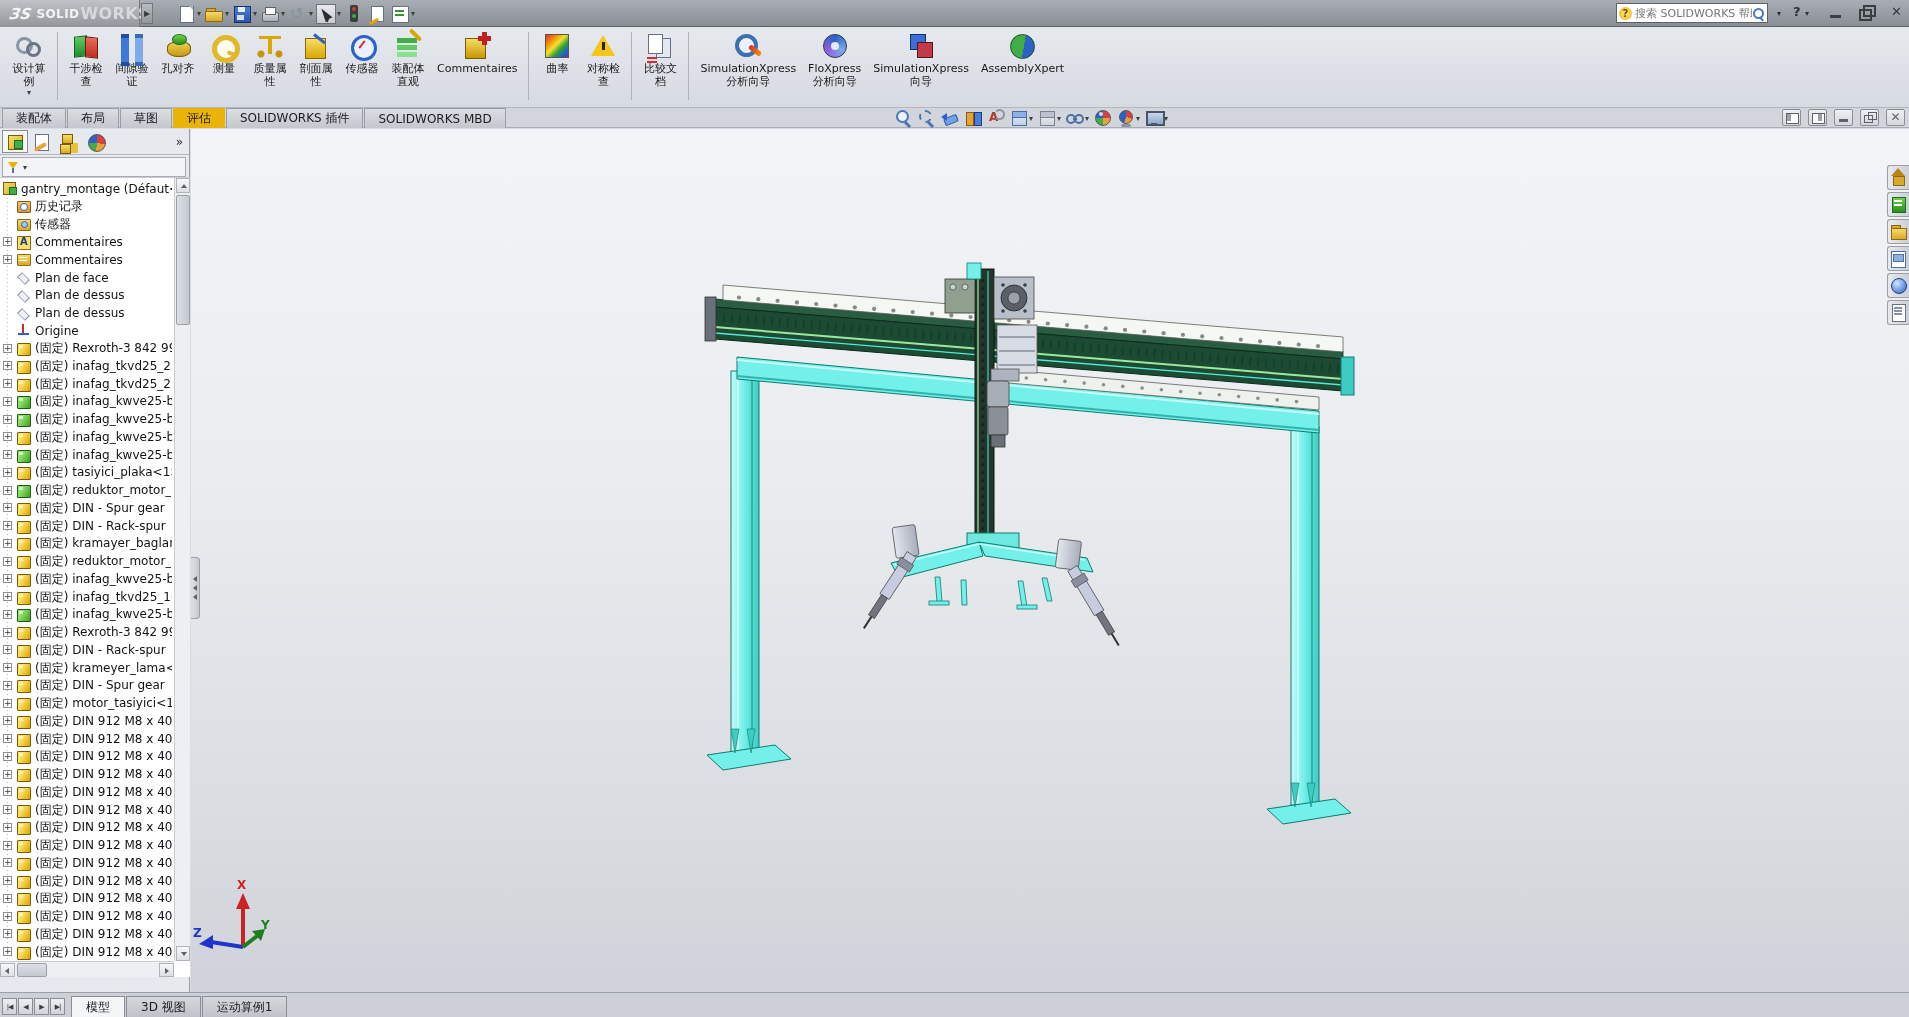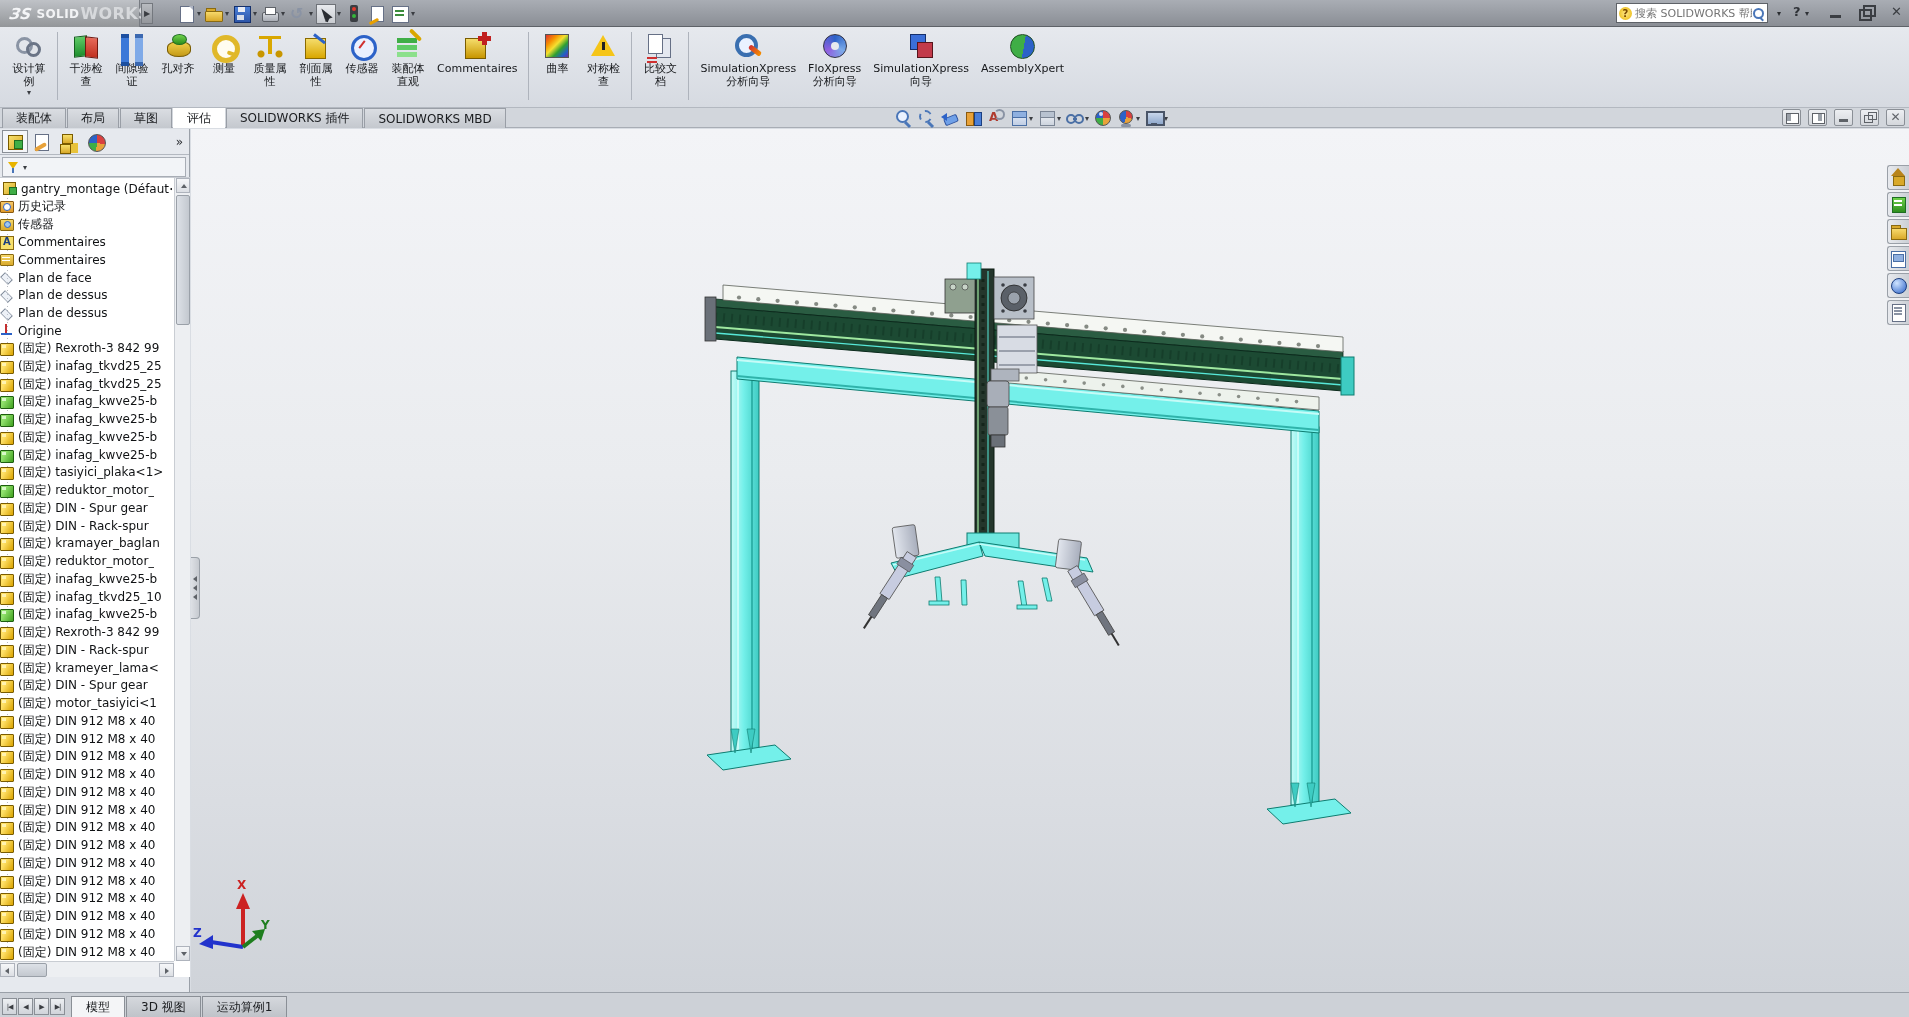--- a/index.html
+++ b/index.html
@@ -112,21 +112,21 @@
   .ricon[data-icon="floxpress"]::after { left:11px; top:11px; width:8px; height:8px; border-radius:50%; background:#E6E9EE; }
   .ricon[data-icon="driveworksxpress"]::before { left:4px; top:3px; width:14px; height:14px; background:#3B6FD8; border:1px solid #152F6B; }
   .ricon[data-icon="driveworksxpress"]::after { right:3px; bottom:3px; width:14px; height:14px; background:#C23A4A; border:1px solid #57141C; }
   .ricon[data-icon="sustainability"]::before { left:3px; top:3px; width:23px; height:23px; border-radius:50%; background:linear-gradient(100deg,#3FAE46 55%,#2C62C8 55%); border:1px solid #1E4E22; }
 
   
   .tabstrip { position:absolute; left:0; top:108px; width:100%; height:20px; background:#D2D6DC; border-bottom:1px solid #A8ADB5; }
   .cmdtabs { position:absolute; left:2px; top:0; display:flex; height:20px; }
   .cmdtab { height:20px; padding:0 13px; display:flex; align-items:center; font-size:12px; color:#1A1C1F;
     background:linear-gradient(#DADDE2,#C4C8CE); border:1px solid #999EA6; border-bottom:none; margin-right:1px; }
-  .cmdtab[data-active="true"] { background:#ffffff; border-color:transparent; }
+  .cmdtab[data-active="true"] { background:#eab308; border-color:transparent; }
   .headsup { position:absolute; left:895px; top:1px; display:flex; align-items:center; height:18px; }
   .hitem { display:flex; align-items:center; margin-right:5px; }
   .hicon { width:18px; height:18px; position:relative; display:inline-block; }
   .hicon::before,.hicon::after { content:""; position:absolute; }
   .hicon[data-icon="zoom-fit"]::before { left:1px; top:1px; width:9px; height:9px; border:2px solid #4A76B8; border-radius:50%; background:#EAF2FF; }
   .hicon[data-icon="zoom-fit"]::after { right:2px; bottom:1px; width:7px; height:3px; background:#4A76B8; transform:rotate(45deg); }
   .hicon[data-icon="zoom-area"]::before { left:1px; top:1px; width:9px; height:9px; border:2px dashed #4A76B8; border-radius:50%; }
   .hicon[data-icon="zoom-area"]::after { right:2px; bottom:1px; width:7px; height:3px; background:#4A76B8; transform:rotate(45deg); }
   .hicon[data-icon="previous-view"]::before { left:3px; top:7px; width:12px; height:6px; background:#6FA0E8; border:1px solid #2C52A0; transform:rotate(-22deg); border-radius:2px; }
   .hicon[data-icon="previous-view"]::after { left:0; top:4px; border-top:4px solid transparent; border-bottom:4px solid transparent; border-right:6px solid #2C62C8; }
@@ -180,21 +180,21 @@
   .funnel { width:13px; height:13px; position:relative; }
   .funnel::before { content:""; position:absolute; left:1px; top:1px; border-left:5px solid transparent; border-right:5px solid transparent; border-top:7px solid #E8B400; }
   .funnel::after { content:""; position:absolute; left:5px; top:7px; width:2px; height:5px; background:#4A76B8; }
   .filter-caret { font-size:8px; color:#3A3D42; margin-left:3px; }
 
   .tree-wrap { position:absolute; left:0; top:48px; width:190px; height:800px; background:#FFF; border-top:1px solid #C9CDD3; overflow:hidden; }
   .tree { position:absolute; left:0; top:2px; width:172px; }
   .trow { position:relative; height:17.75px; display:flex; align-items:center; white-space:nowrap; overflow:hidden; font-size:12px; color:#101214; }
   .trow.root { padding-left:3px; font-size:12px; }
   ul.tlist { list-style:none; background:repeating-linear-gradient(180deg,#B8BCC2 0 1px,transparent 1px 4px) 7px 0/1px 100% no-repeat; }
-  ul.tlist .trow { }
+  ul.tlist .trow { padding-left:17px; }
   .plus { display:none; position:absolute; left:3px; top:50%; margin-top:-5px; width:9px; height:9px; background:#FFF; border:1px solid #8A8F96;
     font-size:9px; line-height:7px; text-align:center; color:#333; }
   .plus::before { content:"+"; }
   .trow[data-exp="true"] .plus { display:block; }
   .ticon { width:14px; height:13px; position:relative; margin-right:4px; flex:none; }
   .ticon::before,.ticon::after { content:""; position:absolute; }
   .trow[data-icon="assembly"] .ticon::before { left:0; top:0; width:11px; height:11px; background:linear-gradient(135deg,#F7E06B,#D9A92A); border:1px solid #7A5C00; }
   .trow[data-icon="assembly"] .ticon::after { right:0; bottom:0; width:6px; height:6px; background:#3FAE46; border:1px solid #1E6E22; }
   .trow[data-icon="history"] .ticon::before { left:0; top:1px; width:12px; height:10px; background:linear-gradient(#F7C96B,#E09A2A); border:1px solid #8A5A10; border-radius:1px; }
   .trow[data-icon="history"] .ticon::after { left:3px; top:3px; width:6px; height:6px; background:#FFF; border:1px solid #2C62C8; border-radius:50%; }

